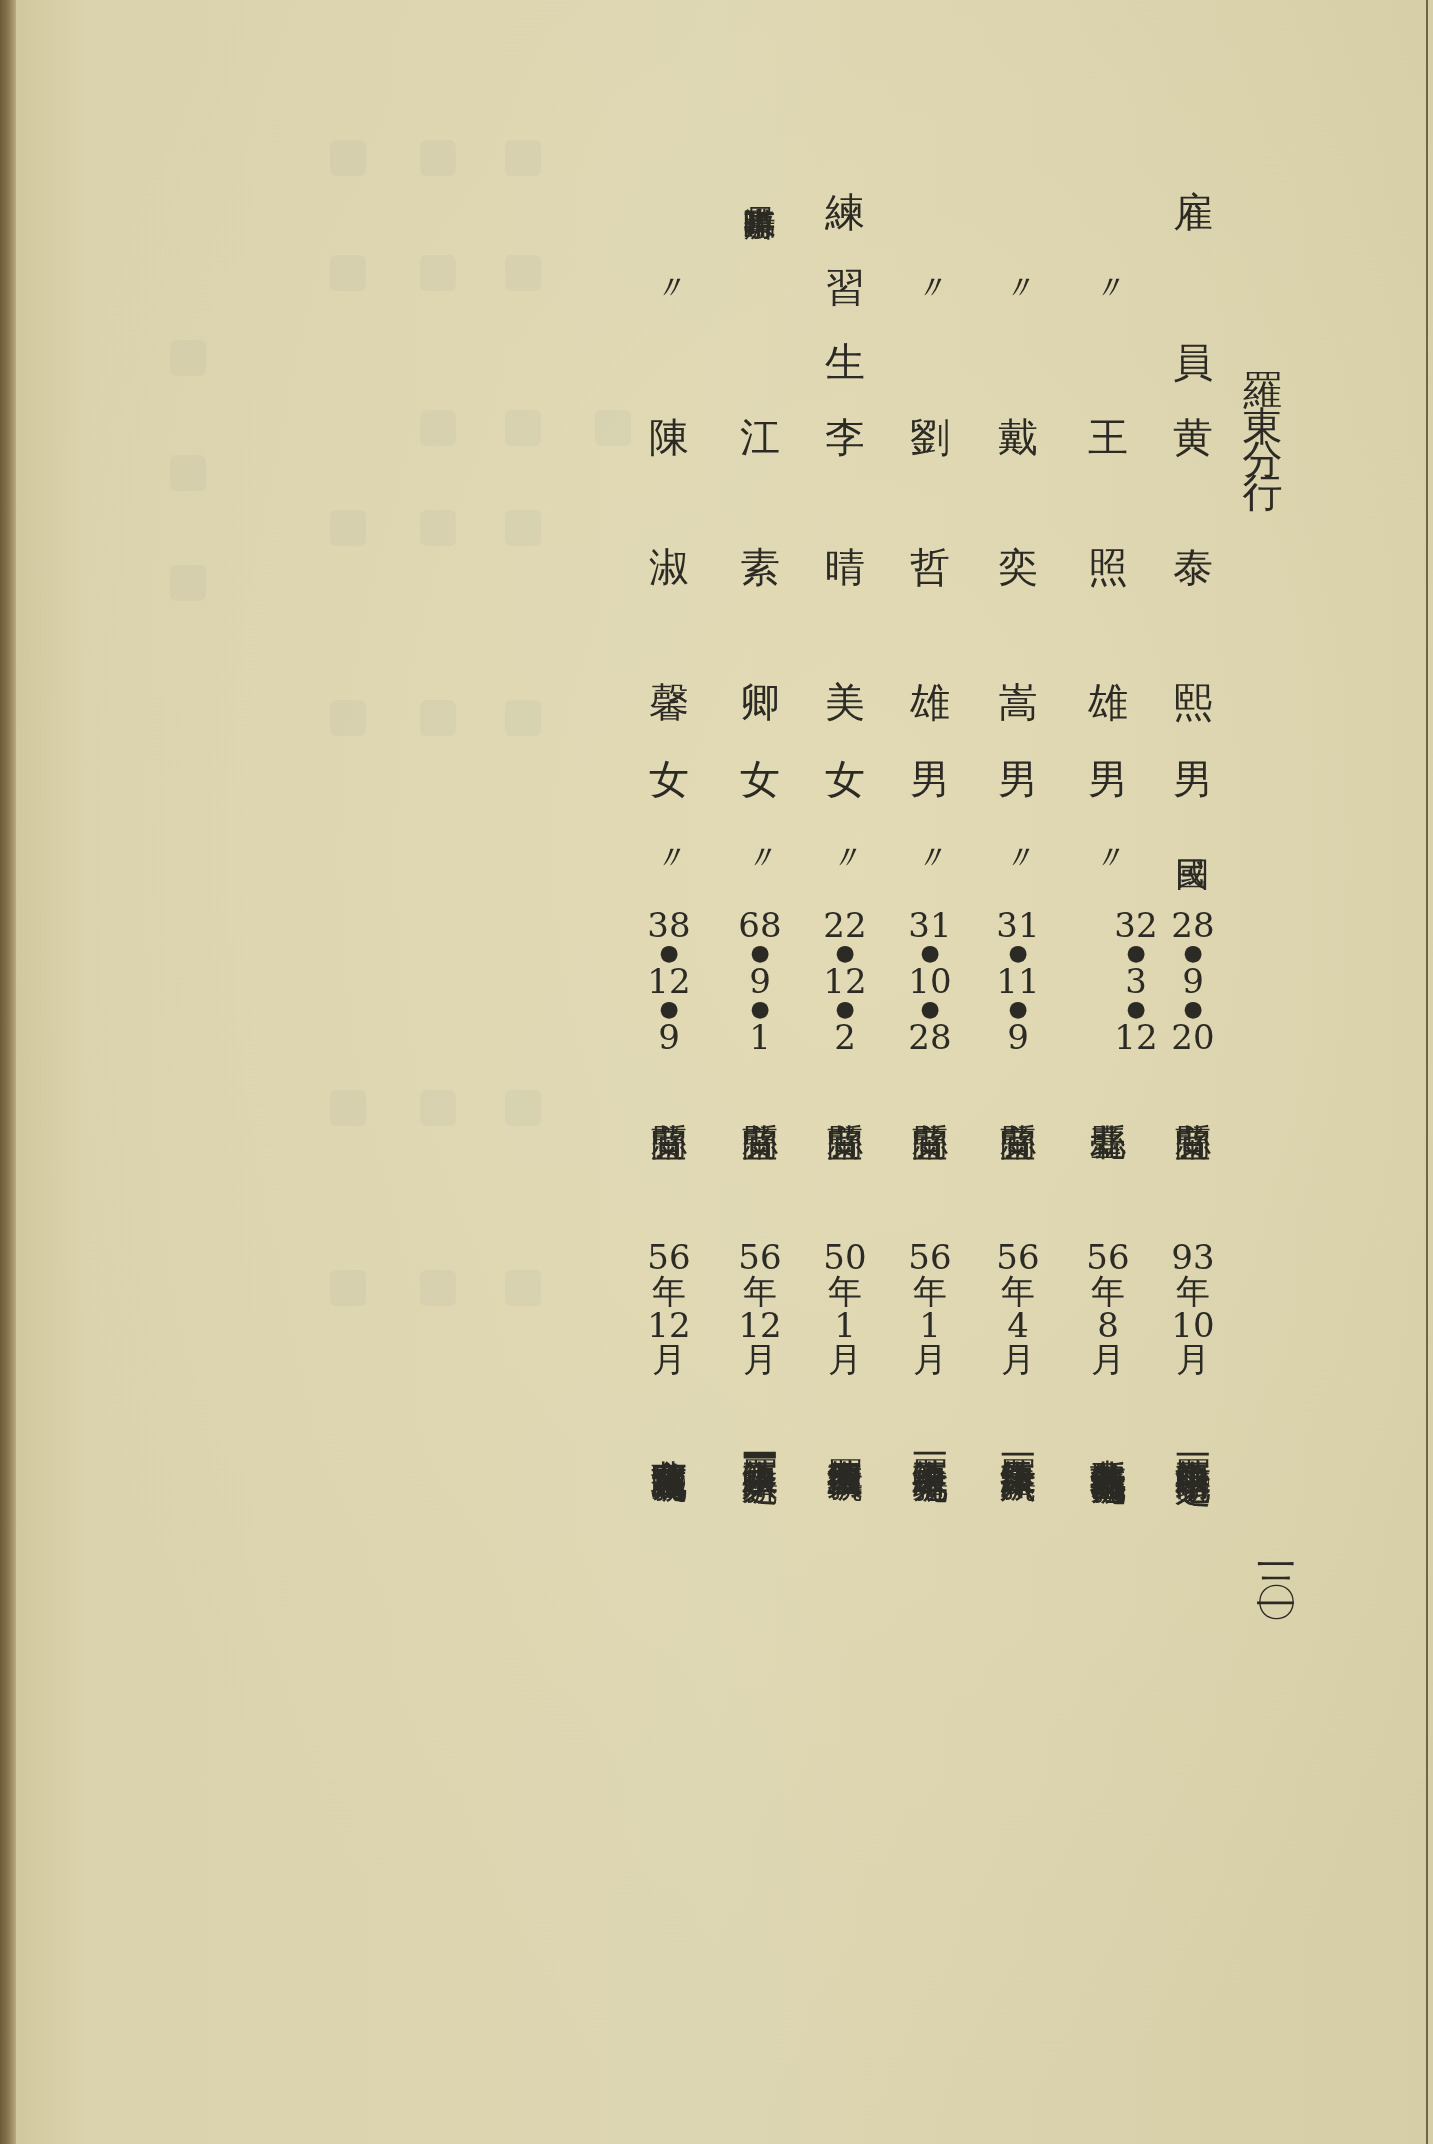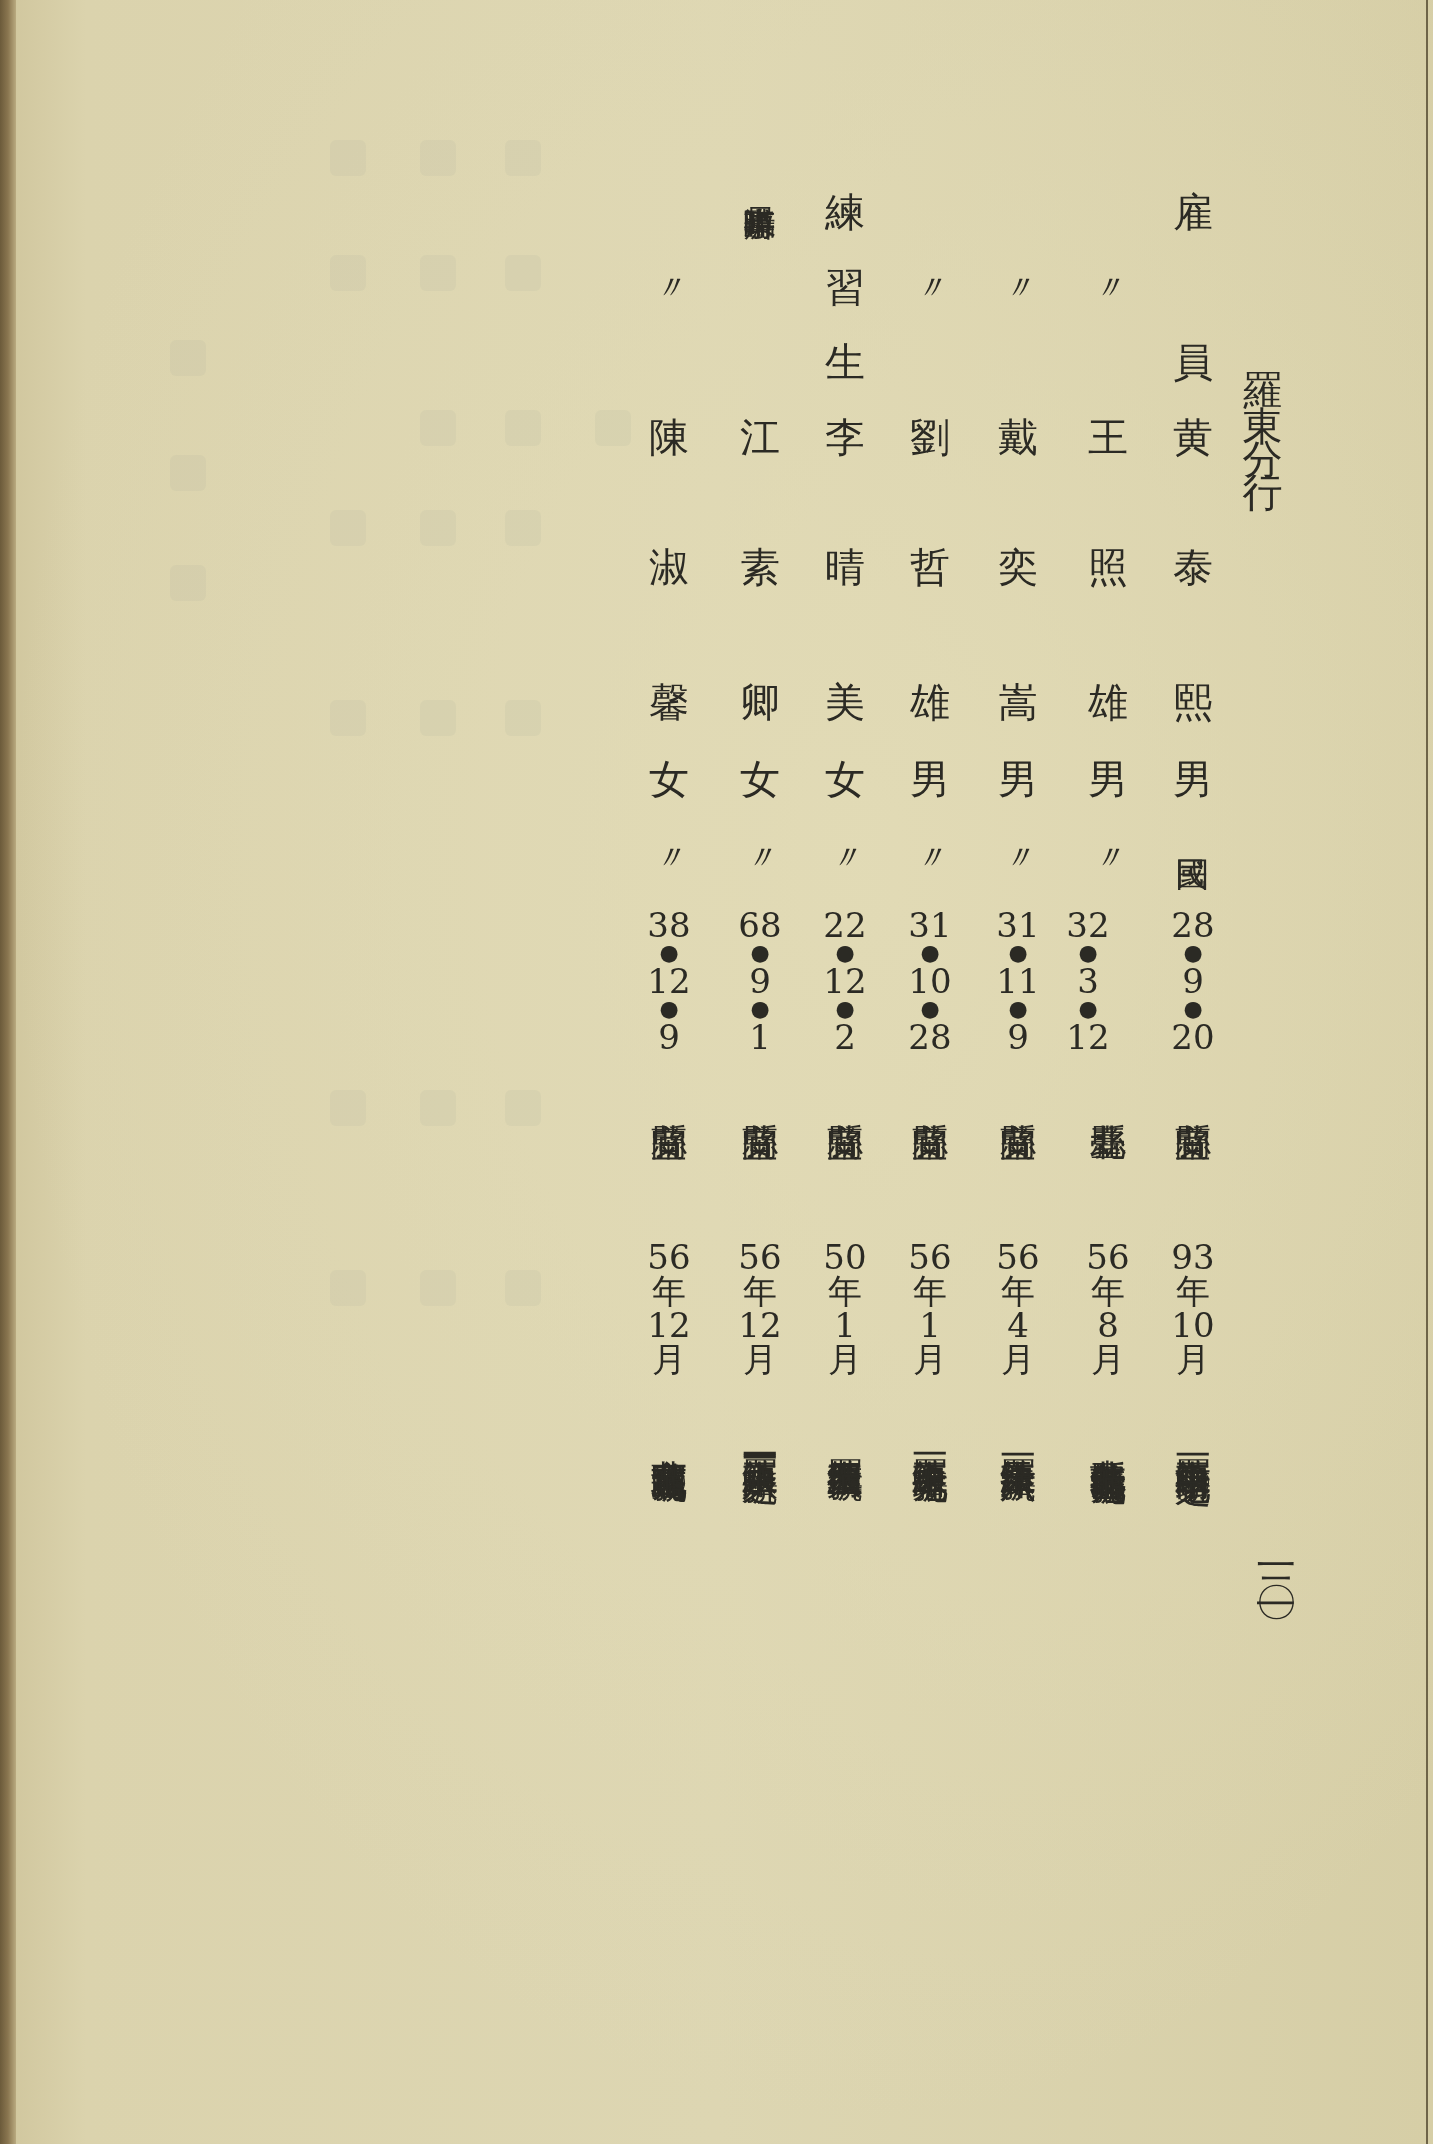--- a/index.html
+++ b/index.html
@@ -107,21 +107,21 @@
   <span class="cell vcol" style="left:1193px;top:1430px;font-size:36px;line-height:40px;letter-spacing:1px;transform:translateX(-50%)">羅東鎮中正南路一〇七號之二</span>
 </div>
 
 <div>
   <span class="cell ditto" style="left:1108px;top:270px">〃</span>
   <span class="cell char" style="left:1108px;top:415px">王</span>
   <span class="cell char" style="left:1108px;top:545px">照</span>
   <span class="cell char" style="left:1108px;top:680px">雄</span>
   <span class="cell char" style="left:1108px;top:757px">男</span>
   <span class="cell ditto" style="left:1108px;top:840px">〃</span>
-  <div class="cell num-stack" style="left:1088px;top:908px">
+  <div class="cell num-stack" style="left:1136px;top:908px">
     <span>32</span>
       <span class="dot">●</span>
     <span>3</span>
       <span class="dot">●</span>
     <span>12</span>
   </div>
   <span class="cell vcol" style="left:1108px;top:1095px;font-size:36px;line-height:40px;transform:translateX(-50%)">臺北縣</span>
   <div class="cell num-stack" style="left:1108px;top:1240px">
     <span>56</span>
       <span>年</span>

